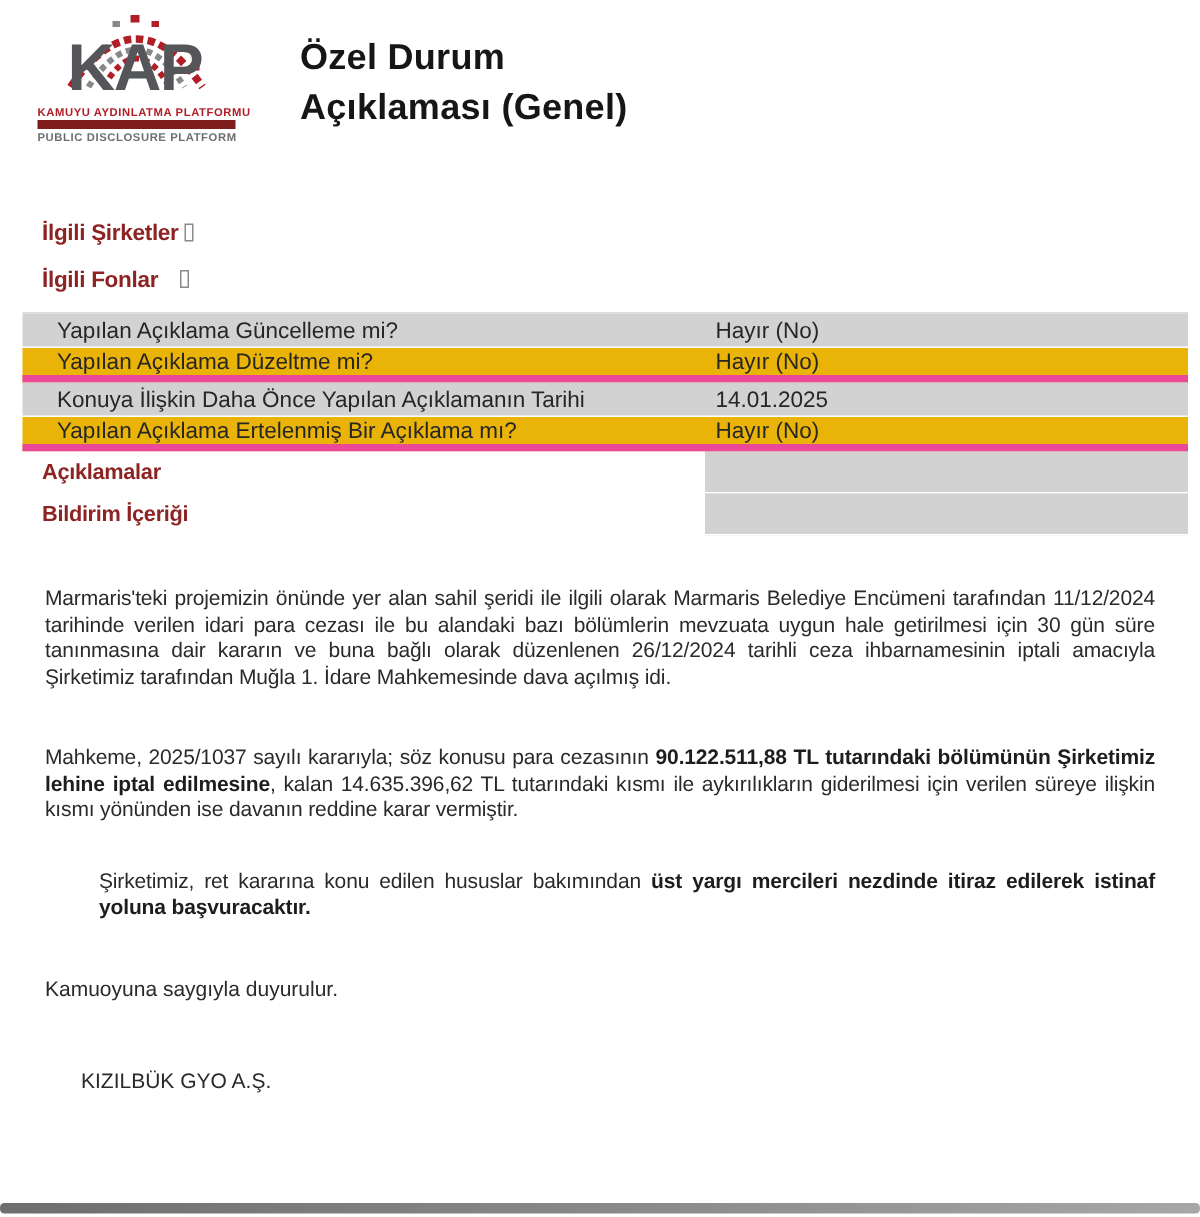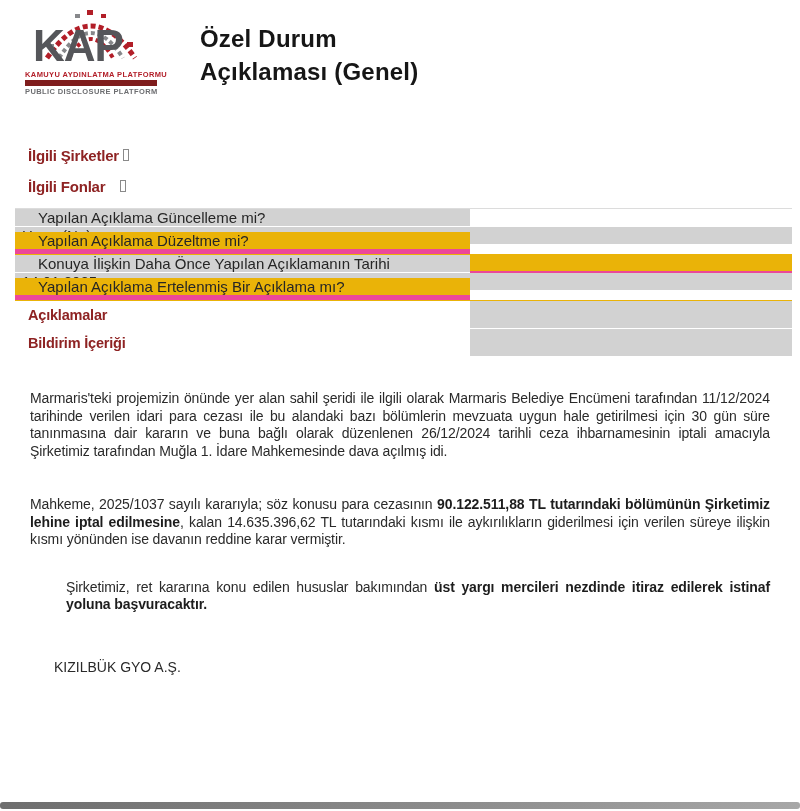--- a/index.html
+++ b/index.html
@@ -4,21 +4,21 @@
 <style>
   * { margin:0; padding:0; box-sizing:border-box; }
   html,body { width:800px; height:811px; background:#ffffff; overflow:hidden;
     font-family:"Liberation Sans","DejaVu Sans",sans-serif; }
   .page { position:relative; width:800px; height:811px; background:#fff; }
 
   
   .header { display:flex; align-items:flex-start; padding:8px 0 0 25px; height:100px; }
   .logo { position:relative; width:132px; height:82px; cursor:pointer; }
   .logo-globe { position:absolute; top:0; left:14px; }
-  .logo-kap { position:absolute; top:16px; left:8px; font-size:44px; font-weight:bold;
+  .logo-kap { position:absolute; top:16px; left:20px; font-size:44px; font-weight:bold;
     color:#55565a; letter-spacing:-1px; line-height:1; }
   .logo-sub { position:absolute; top:62px; left:0; width:132px; text-align:center; }
   .logo-sub-line1 { font-size:7.5px; font-weight:bold; color:#b21e28; letter-spacing:.4px;
     white-space:nowrap; }
   .logo-sub-line2 { font-size:7.5px; font-weight:bold; color:#6d6e71; letter-spacing:.4px;
     border-top:6px solid #7f1d1d; padding-top:1px; margin-top:1px; white-space:nowrap; }
   .title { margin-left:43px; margin-top:14px; font-size:24px; font-weight:bold;
     color:#161616; line-height:33px; letter-spacing:.2px; }
 
   
@@ -31,21 +31,21 @@
 
   
   .dtable { margin:8px 0 0 15px; width:777px; border-top:1px solid #dcdcdc; }
   .trow { display:flex; width:100%; }
   .cell-l { width:455px; display:flex; align-items:center; }
   .cell-r { flex:1; display:flex; align-items:center; }
   .trow.head { height:31px; }
   .trow.head .cell-l { padding-left:6px; background:#fff; }
   .trow.head .cell-r { background:#d2d2d2; border-bottom:1px solid #fff; }
   .head-label { font-size:15px; font-weight:bold; color:#8e2323; letter-spacing:-.2px; }
-  .trow.data { height:23px; font-size:15px; color:#262626;flex-direction:column; }
+  .trow.data { height:23px; font-size:15px; color:#262626; }
   .trow.data .cell-l { padding-left:23px; }
   .trow.data .cell-r { padding-left:7px; }
   .trow.data.shaded .cell-l, .trow.data.shaded .cell-r { background:#d2d2d2;
     border-bottom:1px solid #fff; }
   .trow.data.plain .cell-l, .trow.data.plain .cell-r { background:#eab308;
     border-bottom:5px solid #ec4899; }
   .trow.section { height:28px; }
   .trow.section .cell-l { padding-left:13px; background:#fff; }
   .trow.section .cell-r { background:#d2d2d2; border-bottom:1px solid #fff; }
   .section-label { font-size:14.5px; font-weight:bold; color:#8e2323; letter-spacing:-.2px; }
@@ -134,17 +134,18 @@
         <span class="section-label">Bildirim İçeriği</span>
       </div>
       <div class="cell-r"></div>
     </div>
   </div>
 
   <div class="bodytext">
     <p class="p1">Marmaris'teki projemizin önünde yer alan sahil şeridi ile ilgili olarak Marmaris Belediye Encümeni tarafından 11/12/2024 tarihinde verilen idari para cezası ile bu alandaki bazı bölümlerin mevzuata uygun hale getirilmesi için 30 gün süre tanınmasına dair kararın ve buna bağlı olarak düzenlenen 26/12/2024 tarihli ceza ihbarnamesinin iptali amacıyla Şirketimiz tarafından Muğla 1. İdare Mahkemesinde dava açılmış idi.</p>
     <p class="p2"><span>Mahkeme, 2025/1037 sayılı kararıyla; söz konusu para cezasının </span><b>90.122.511,88 TL tutarındaki bölümünün Şirketimiz lehine iptal edilmesine</b><span>, kalan 14.635.396,62 TL tutarındaki kısmı ile aykırılıkların giderilmesi için verilen süreye ilişkin kısmı yönünden ise davanın reddine karar vermiştir.</span></p>
     <p class="p3"><span>Şirketimiz, ret kararına konu edilen hususlar bakımından </span><b>üst yargı mercileri nezdinde itiraz edilerek istinaf yoluna başvuracaktır.</b></p>
+    <div class="closing">Kamuoyuna saygıyla duyurulur.</div>
     <div class="company">KIZILBÜK GYO A.Ş.</div>
   </div>
 
   <div class="bottom-bar"></div>
 </div>
 
 </body></html>

